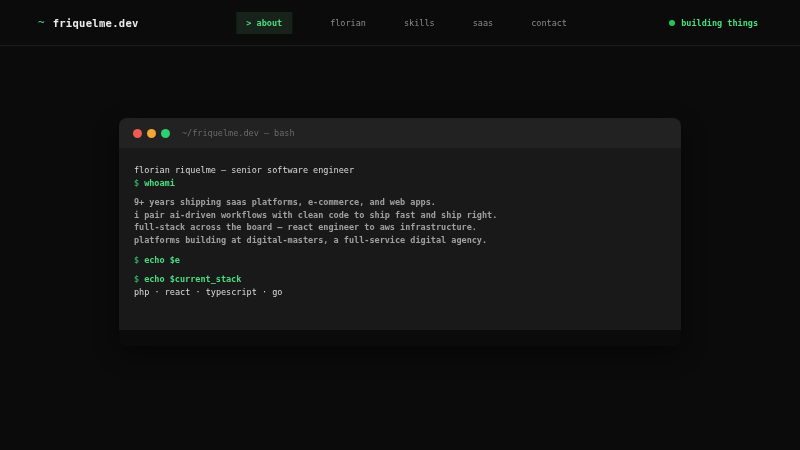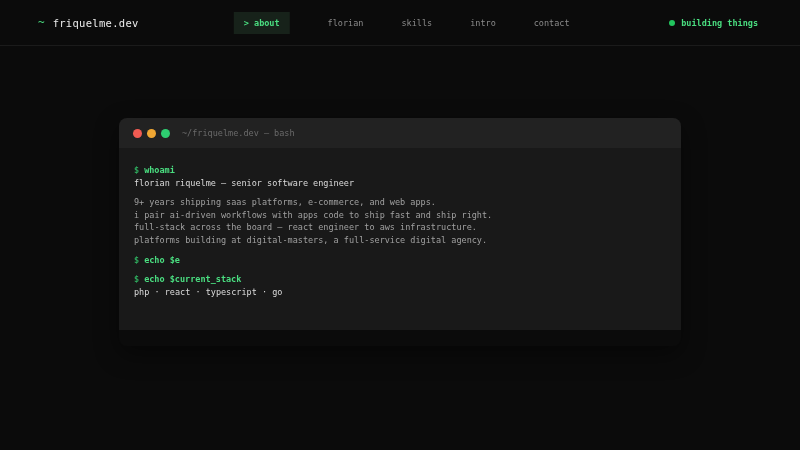--- a/index.html
+++ b/index.html
@@ -21,21 +21,21 @@
     border-bottom: 1px solid #1b1b1b;
     background: #0b0b0b;
   }
   .logo {
     display: flex;
     align-items: center;
     gap: 8px;
     cursor: pointer;
   }
   .logo .tilde { color: #4ade80; font-size: 11px; }
-  .logo .name  { color: #ececec; font-size: 10.5px; font-weight: normal; letter-spacing: 0.3px; }
+  .logo .name  { color: #ececec; font-size: 10.5px; font-weight: bold; letter-spacing: 0.3px; }
 
   .nav {
     position: absolute;
     left: 50%;
     top: 50%;
     transform: translate(-49.5%, -50%);
     display: flex;
     align-items: center;
     gap: 38px;
   }
@@ -101,36 +101,36 @@
     padding: 16px 15px 14px 15px;
     font-size: 8.5px;
     line-height: 12.6px;
   }
   .t-group { margin-bottom: 7px; }
   .t-group:last-child { margin-bottom: 0; }
   .t-line { white-space: pre; }
   .dollar { color: #2ea85c; margin-right: 5px; font-weight: bold; }
   .cmd-text { color: #4ade80; font-weight: bold; }
   .out.bright { color: #dcdcdc; }
-  .out.dim    { color: #a0a0a0; }
+  .out.dim    { color: #a0a0a0; font-weight: bold; }
 </style>
 </head>
 <body>
 
 <div class="header">
   <div class="logo">
     <span class="tilde">~</span>
     <span class="name">friquelme.dev</span>
   </div>
 
   <div class="nav">
     <a class="nav-item active">&gt; about</a>
     <a class="nav-item">florian</a>
     <a class="nav-item">skills</a>
-    <a class="nav-item">intro</a>
+    <a class="nav-item">saas</a>
     <a class="nav-item">contact</a>
   </div>
 
   <div class="status">
     <span class="status-dot"></span>
     <span class="status-text">building things</span>
   </div>
 </div>
 
 <div class="terminal">
@@ -139,27 +139,27 @@
       <span class="dot red"></span>
       <span class="dot yellow"></span>
       <span class="dot green"></span>
     </div>
     <span class="title-text">~/friquelme.dev — bash</span>
   </div>
 
   <div class="term-body">
 
     <div class="t-group">
+      <div class="t-line out bright">florian riquelme — senior software engineer</div>
       <div class="t-line"><span class="dollar">$</span><span class="cmd-text">whoami</span></div>
-      <div class="t-line out bright">florian riquelme — senior software engineer</div>
     </div>
 
     <div class="t-group">
       <div class="t-line out dim">9+ years shipping saas platforms, e-commerce, and web apps.</div>
-      <div class="t-line out dim">i pair ai-driven workflows with apps code to ship fast and ship right.</div>
+      <div class="t-line out dim">i pair ai-driven workflows with clean code to ship fast and ship right.</div>
       <div class="t-line out dim">full-stack across the board — react engineer to aws infrastructure.</div>
       <div class="t-line out dim">platforms building at digital-masters, a full-service digital agency.</div>
     </div>
 
     <div class="t-group">
       <div class="t-line"><span class="dollar">$</span><span class="cmd-text">echo $e</span></div>
     </div>
 
     <div class="t-group">
       <div class="t-line"><span class="dollar">$</span><span class="cmd-text">echo $current_stack</span></div>

